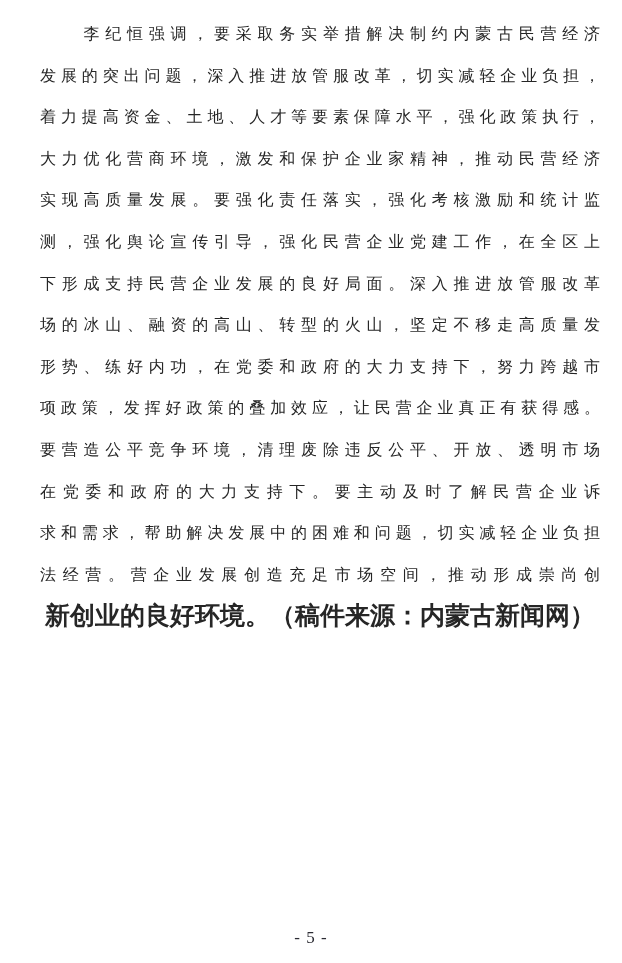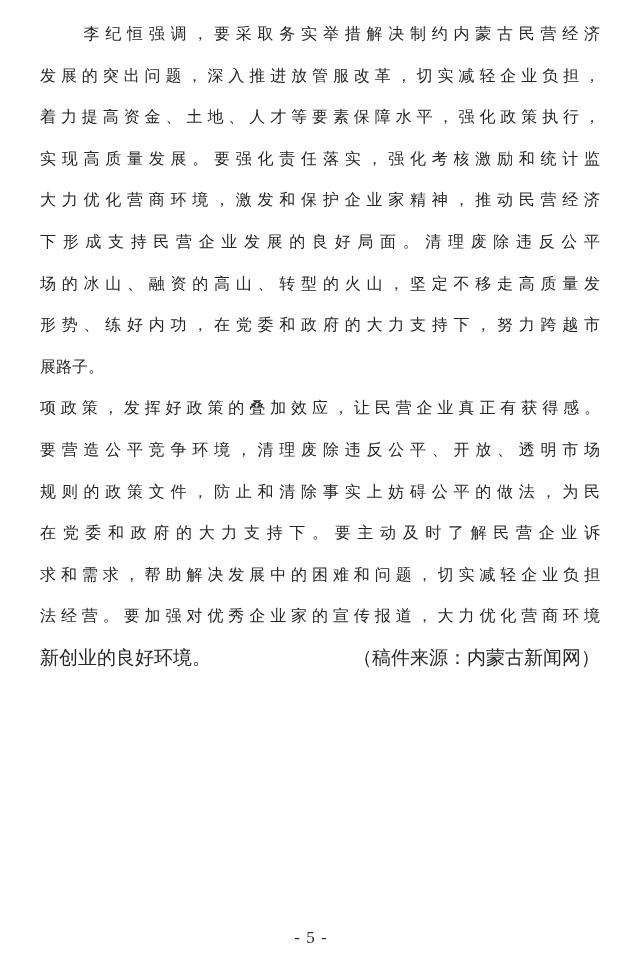--- a/index.html
+++ b/index.html
@@ -33,25 +33,26 @@
     text-align-last: justify;
     text-justify: inter-character;
     overflow: hidden;
   }
   .line.loose {
     text-align: left;
     text-align-last: left;
   }
   .closing-line {
     display: flex;
-    justify-content: space-between;
+    justify-content: center;
     align-items: baseline;
-    font-size: 19px;
+    font-size: 25px;
     line-height: 41.6px;
     height: 41.6px;
+    font-weight: bold;
   }
   .page-footer {
     position: absolute;
     left: 0;
     right: 0;
     top: 928px;
     text-align: center;
     font-size: 17px;
     letter-spacing: 1px;
     color: #2b2b33;
@@ -59,35 +60,34 @@
 </style>
 </head>
 <body>
 
 <div class="doc-body">
 
   <div class="paragraph">
       <div class="line">　　李纪恒强调，要采取务实举措解决制约内蒙古民营经济</div>
       <div class="line">发展的突出问题，深入推进放管服改革，切实减轻企业负担，</div>
       <div class="line">着力提高资金、土地、人才等要素保障水平，强化政策执行，</div>
+      <div class="line">大力优化营商环境，激发和保护企业家精神，推动民营经济</div>
       <div class="line">实现高质量发展。要强化责任落实，强化考核激励和统计监</div>
-      <div class="line">大力优化营商环境，激发和保护企业家精神，推动民营经济</div>
-      <div class="line">下形成支持民营企业发展的良好局面。清理废除违反公平</div>
+      <div class="line">测，强化舆论宣传引导，强化民营企业党建工作，在全区上</div>
+      <div class="line">下形成支持民营企业发展的良好局面。深入推进放管服改革</div>
       <div class="line">场的冰山、融资的高山、转型的火山，坚定不移走高质量发</div>
       <div class="line">形势、练好内功，在党委和政府的大力支持下，努力跨越市</div>
-      <div class="line loose">展路子。</div>
     </div>
 
   <div class="paragraph">
       <div class="line">项政策，发挥好政策的叠加效应，让民营企业真正有获得感。</div>
       <div class="line">要营造公平竞争环境，清理废除违反公平、开放、透明市场</div>
-      <div class="line">规则的政策文件，防止和清除事实上妨碍公平的做法，为民</div>
       <div class="line">在党委和政府的大力支持下。要主动及时了解民营企业诉</div>
       <div class="line">求和需求，帮助解决发展中的困难和问题，切实减轻企业负担</div>
-      <div class="line">法经营。要加强对优秀企业家的宣传报道，大力优化营商环境</div>
+      <div class="line">法经营。营企业发展创造充足市场空间，推动形成崇尚创</div>
     </div>
 
   <div class="closing-line">
     <span>新创业的良好环境。</span>
     <span>（稿件来源：内蒙古新闻网）</span>
   </div>
 
 </div>
 
 <div class="page-footer">- 5 -</div>

